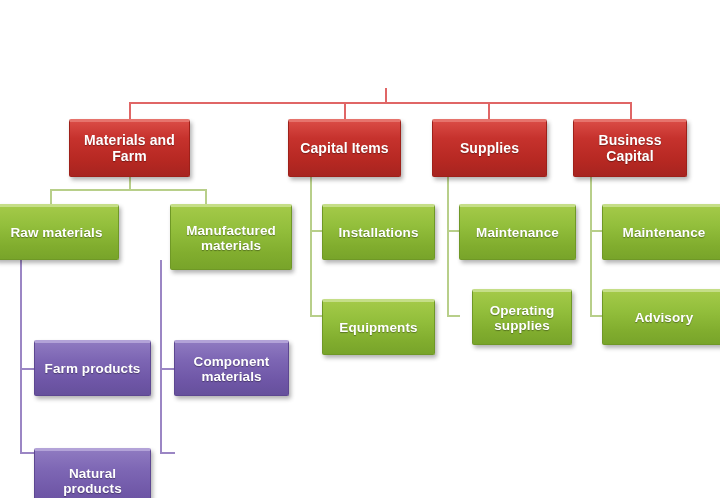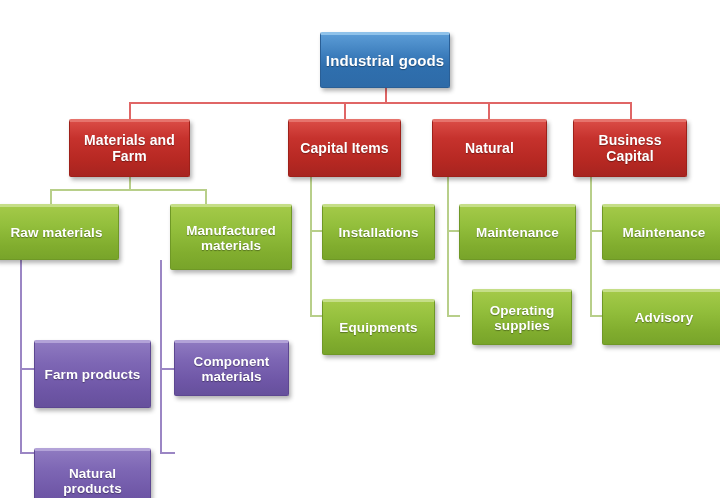--- a/index.html
+++ b/index.html
@@ -117,34 +117,31 @@
   <div class="conn h green" style="left:590px; top:315px; width:13px;"></div>
 
   <div class="conn v purple" style="left:20px; top:260px; height:193px;"></div>
   <div class="conn h purple" style="left:20px; top:368px; width:15px;"></div>
   <div class="conn h purple" style="left:20px; top:452px; width:15px;"></div>
 
   <div class="conn v purple" style="left:160px; top:260px; height:193px;"></div>
   <div class="conn h purple" style="left:160px; top:368px; width:15px;"></div>
   <div class="conn h purple" style="left:160px; top:452px; width:15px;"></div>
 
-  <div class="node blue" style="left:320px; top:32px; width:130px; height:56px;">
-    <span class="txt">Industrial goods</span>
-  </div>
 
   <div class="node red" style="left:69px; top:119px; width:121px; height:58px;">
     <span class="txt">Materials and Farm</span>
   </div>
 
   <div class="node red" style="left:288px; top:119px; width:113px; height:58px;">
     <span class="txt">Capital Items</span>
   </div>
 
   <div class="node red" style="left:432px; top:119px; width:115px; height:58px;">
-    <span class="txt">Natural</span>
+    <span class="txt">Supplies</span>
   </div>
 
   <div class="node red" style="left:573px; top:119px; width:114px; height:58px;">
     <span class="txt">Business Capital</span>
   </div>
 
   <div class="node green" style="left:-6px; top:204px; width:125px; height:56px;">
     <span class="txt">Raw materials</span>
   </div>
 
@@ -169,21 +166,21 @@
   </div>
 
   <div class="node green" style="left:602px; top:204px; width:124px; height:56px;">
     <span class="txt">Maintenance</span>
   </div>
 
   <div class="node green" style="left:602px; top:289px; width:124px; height:56px;">
     <span class="txt">Advisory</span>
   </div>
 
-  <div class="node purple" style="left:34px; top:340px; width:117px; height:68px;">
+  <div class="node purple" style="left:34px; top:340px; width:117px; height:56px;">
     <span class="txt">Farm products</span>
   </div>
 
   <div class="node purple" style="left:34px; top:424px; width:117px; height:64px;margin-top:24px;">
     <span class="txt">Natural products</span>
   </div>
 
   <div class="node purple" style="left:174px; top:340px; width:115px; height:56px;">
     <span class="txt">Component materials</span>
   </div>

